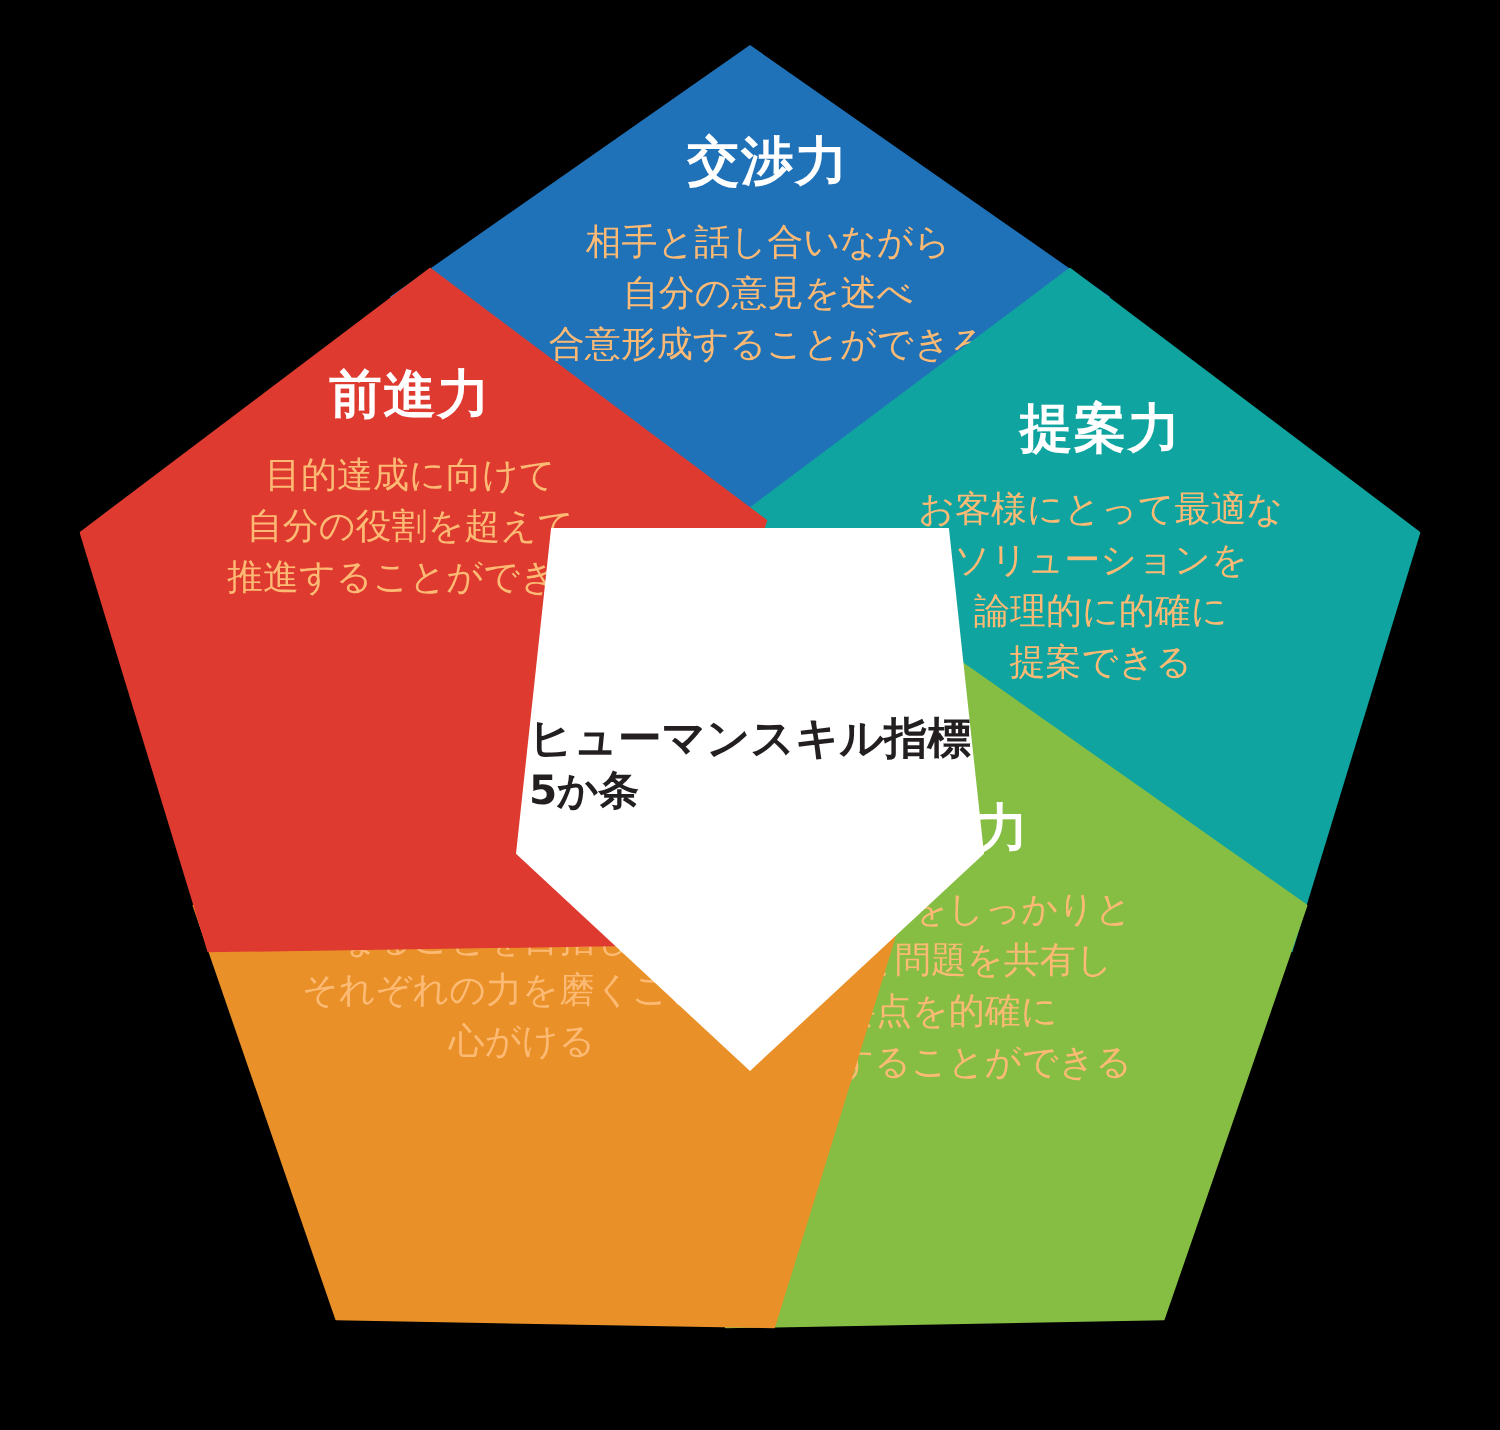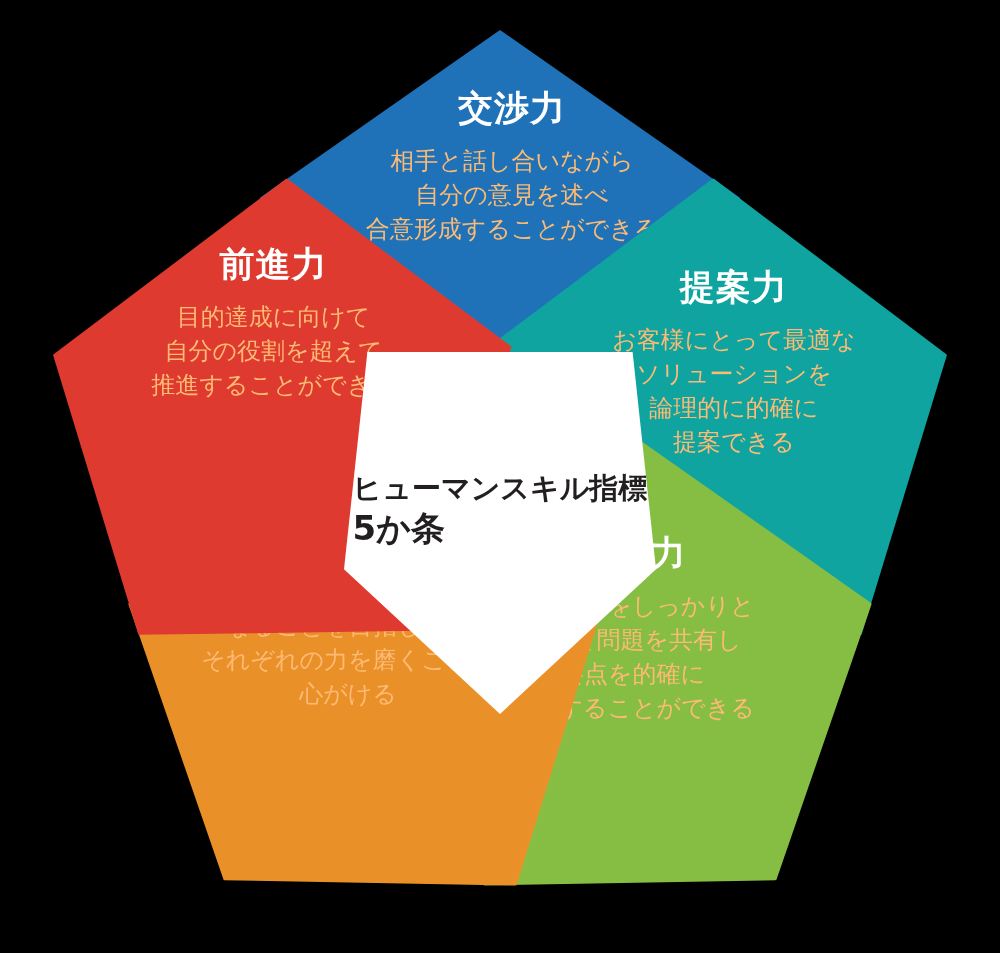--- a/index.html
+++ b/index.html
@@ -115,21 +115,21 @@
     padding-bottom: 46px;
   }
   .hub-line-1 {
     font-size: 29px;
     font-weight: 700;
     line-height: 1.28;
     letter-spacing: 0px;
     display: block;
   }
   .hub-line-2 {
-    font-size: 34px;
+    font-size: 27px;
     font-weight: 700;
     line-height: 1.28;
     display: block;
   }
 </style>
 </head>
 <body style="background: rgb(0, 0, 0);">
 
 <div id="diagram-root" style="background: rgb(0, 0, 0);">
 

